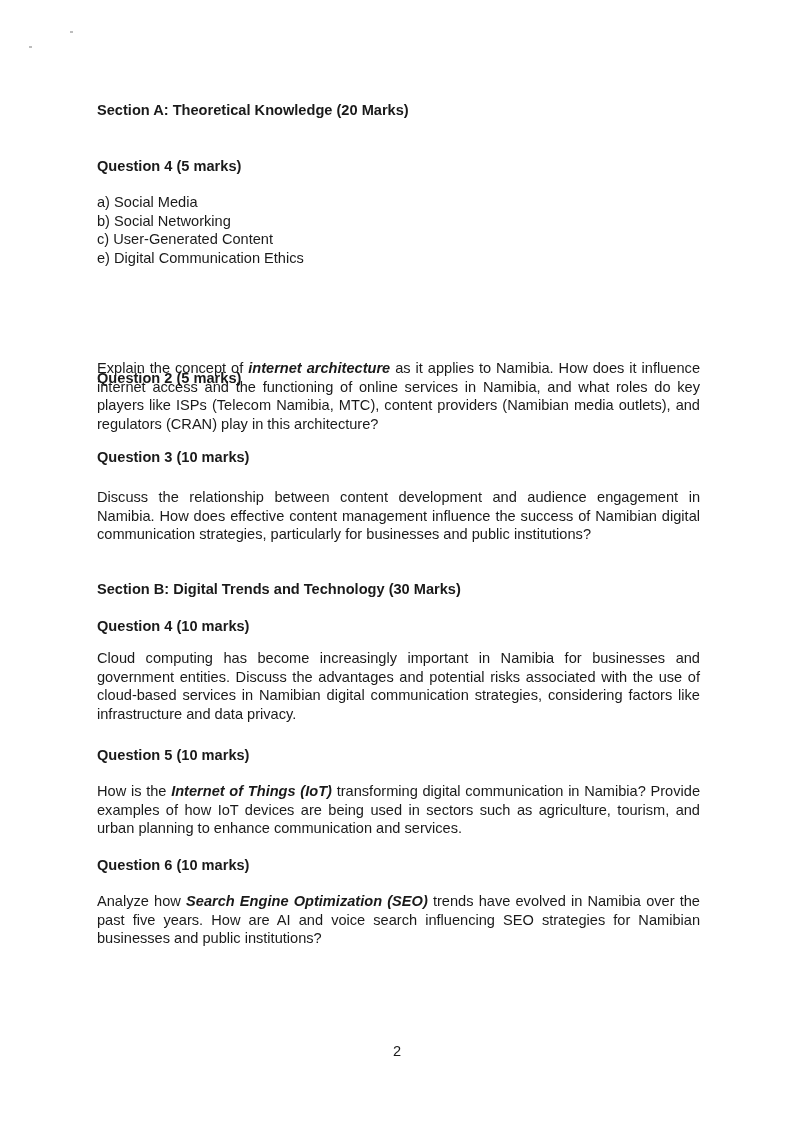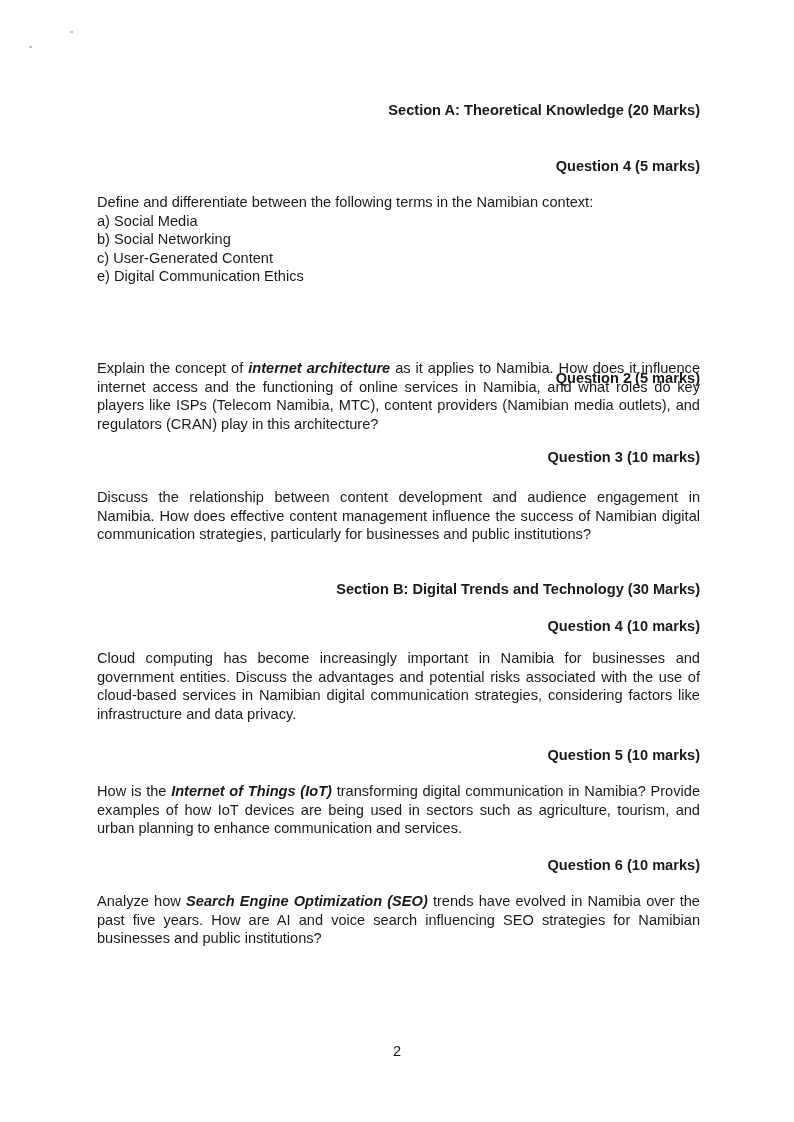--- a/index.html
+++ b/index.html
@@ -1,40 +1,39 @@
 <!DOCTYPE html>
 <html><head>
 <meta charset="utf-8">
 <style>
   html, body { margin: 0; padding: 0; background: #ffffff; }
   body { width: 794px; height: 1122px; position: relative; overflow: hidden;
          font-family: "Liberation Sans", sans-serif; color: #1a1a1a; }
   .page { position: absolute; left: 97px; top: 0; width: 603px; }
   .abs { position: absolute; left: 0; width: 603px; }
-  .section-title, .q-title { font-weight: bold; font-size: 14.6px; line-height: 18px; margin: 0; text-align: right; }
+  .section-title, .q-title { font-weight: bold; font-size: 14.6px; line-height: 18px; margin: 0; }
   .para { font-size: 14.6px; line-height: 18.5px; margin: 0; text-align: justify; }
   .list { font-size: 14.6px; line-height: 18.5px; margin: 0; padding: 0; list-style: none; }
   .list li { margin: 0; }
   .em { font-weight: bold; font-style: italic; }
   .page-number { position: absolute; top: 1043px; left: 0; width: 794px; text-align: center; font-size: 14.6px; }
   .speck { position: absolute; width: 3px; height: 2px; background: #bdbdbd; }
 </style>
 </head>
 <body>
 
 <div class="speck" style="left:70px;top:31px;"></div>
 <div class="speck" style="left:29px;top:46px;"></div>
 
 <div class="page">
 
   <h2 class="section-title abs" style="top:101px;">Section A: Theoretical Knowledge (20 Marks)</h2>
 
   <h3 class="q-title abs" style="top:157px;">Question 4 (5 marks)</h3>
   <div class="abs" style="top:193px;">
-    <p class="para">Define and differentiate between the following terms in the Namibian context:</p>
     <ul class="list">
       <li>a) Social Media</li>
       <li>b) Social Networking</li>
       <li>c) User-Generated Content</li>
       <li>e) Digital Communication Ethics</li>
     </ul>
   </div>
 
   <h3 class="q-title abs" style="top:341px;margin-top:28px;">Question 2 (5 marks)</h3>
   <p class="para abs" style="top:359px;"><span>Explain the concept of </span><span class="em">internet architecture</span><span> as it applies to Namibia. How does it influence internet access and the functioning of online services in Namibia, and what roles do key players like ISPs (Telecom Namibia, MTC), content providers (Namibian media outlets), and regulators (CRAN) play in this architecture?</span></p>

